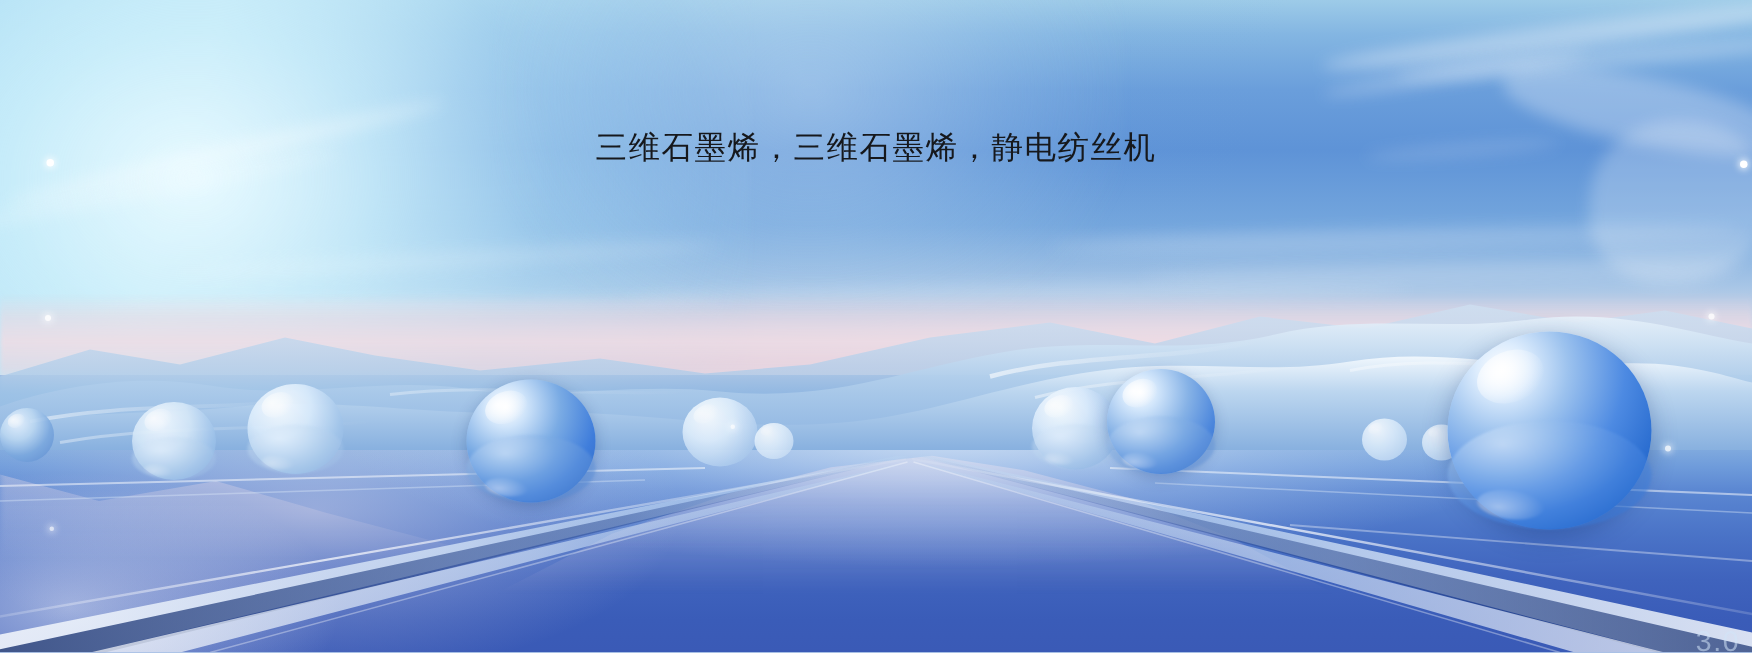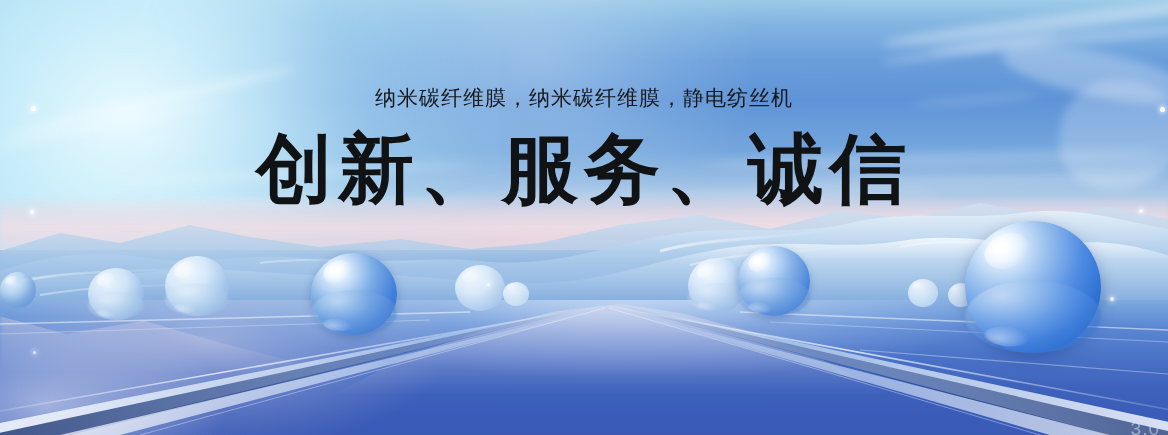--- a/index.html
+++ b/index.html
@@ -344,18 +344,17 @@
 
   <div class="dot" style="left:31px;top:106px;width:5px;height:5px;"></div>
   <div class="dot" style="left:30px;top:210px;width:4px;height:4px;opacity:.9;"></div>
   <div class="dot" style="left:1160px;top:107px;width:5px;height:5px;"></div>
   <div class="dot" style="left:1139px;top:209px;width:4px;height:4px;opacity:.85;"></div>
   <div class="dot" style="left:1110px;top:297px;width:4px;height:4px;opacity:.8;"></div>
   <div class="dot" style="left:487px;top:283px;width:3px;height:3px;opacity:.75;"></div>
   <div class="dot" style="left:33px;top:351px;width:3px;height:3px;opacity:.7;"></div>
 
   <div class="copy">
-    <div class="subtitle">纳米碳纤维膜，纳米碳纤维膜，静电纺丝机</div>
-    <div class="headline">创新、服务、诚信</div>
+    <div class="subtitle">三维石墨烯，三维石墨烯，静电纺丝机</div>
     <div class="corner-mark">3.0</div>
   </div>
 
 </div>
 
 </body></html>

